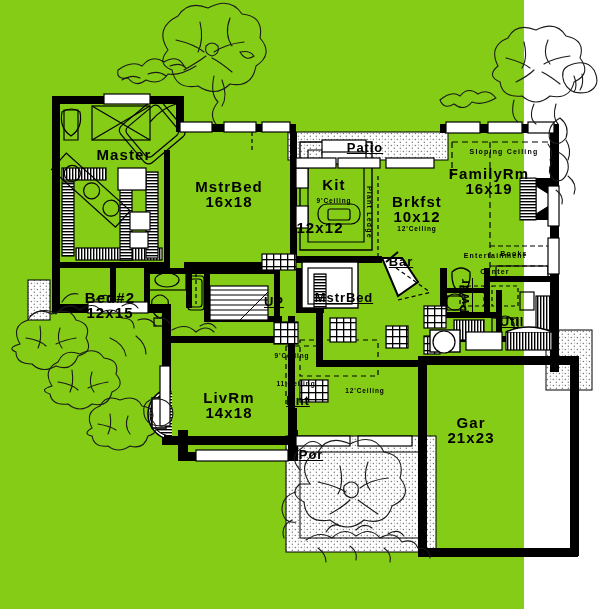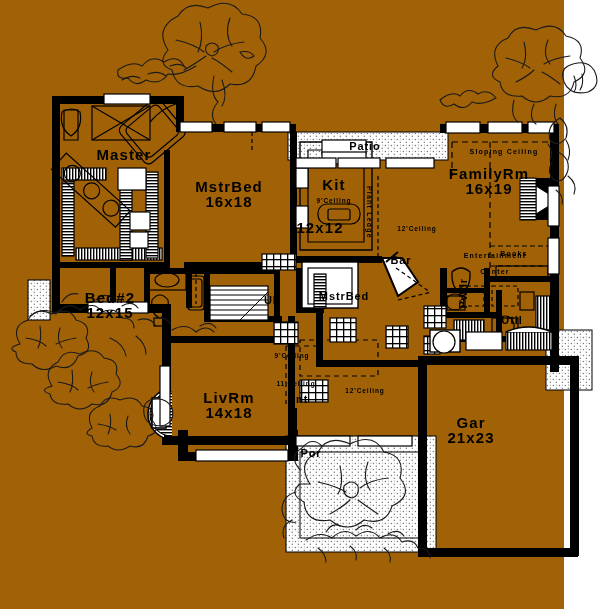--- a/index.html
+++ b/index.html
@@ -1,25 +1,25 @@
 <!DOCTYPE html>
 <html><head>
 <meta charset="utf-8">
 <style>
   html,body{margin:0;padding:0;background:#ffffff;}
   body{width:600px;height:609px;overflow:hidden;
        font-family:"Liberation Sans", sans-serif;color:#000;}
-  #plan{position:relative;width:564px;height:609px;background:#a16207;}
+  #plan{position:relative;width:524px;height:609px;background:#84cc16;}
   #plan svg{position:absolute;left:0;top:0;}
   .lbl{position:absolute;font-family:"Liberation Sans", sans-serif;
        font-weight:700;color:#000;white-space:nowrap;letter-spacing:.4px;
        text-align:center;line-height:1.02;}
   .room{font-size:15px;letter-spacing:1.1px;}
   .room .dim{display:block;font-size:15px;letter-spacing:1.1px;}
-  .small{font-size:11px;letter-spacing:.9px;}
+  .small{font-size:13px;letter-spacing:.9px;text-decoration:underline;}
   .tiny{font-size:6.5px;font-weight:700;letter-spacing:.9px;}
   .tiny2{font-size:7px;font-weight:700;letter-spacing:1.2px;}
   .vert{writing-mode:vertical-rl;text-orientation:mixed;}
   .vert-up{writing-mode:vertical-rl;transform:rotate(180deg);}
   .mid{transform:translateX(-50%);}
 </style>
 </head>
 <body>
 
 <div id="plan">
@@ -357,20 +357,24 @@
   <span>LivRm</span>
   <span class="dim">14x18</span>
 </div>
 
 <div class="lbl room mid" style="left:334px; top:177px;">
   <span>Kit</span>
 </div>
 <div class="lbl tiny mid" style="left:334px; top:198px;">9'Ceiling</div>
 <div class="lbl room mid" style="left:320px; top:220px;">12x12</div>
 
+<div class="lbl room mid" style="left:417px; top:194px;">
+  <span>Brkfst</span>
+  <span class="dim">10x12</span>
+</div>
 <div class="lbl tiny mid" style="left:417px; top:226px;">12'Ceiling</div>
 
 <div class="lbl tiny2 mid" style="left:504px; top:148px;">Sloping Ceiling</div>
 <div class="lbl room mid" style="left:489px; top:166px;text-align:center;">
   <span>FamilyRm</span>
   <span class="dim">16x19</span>
 </div>
 
 <div class="lbl tiny2 mid" style="left:514px; top:250px;">Books</div>
 <div class="lbl tiny2 mid" style="left:495px; top:252px;">Entertainment</div>

